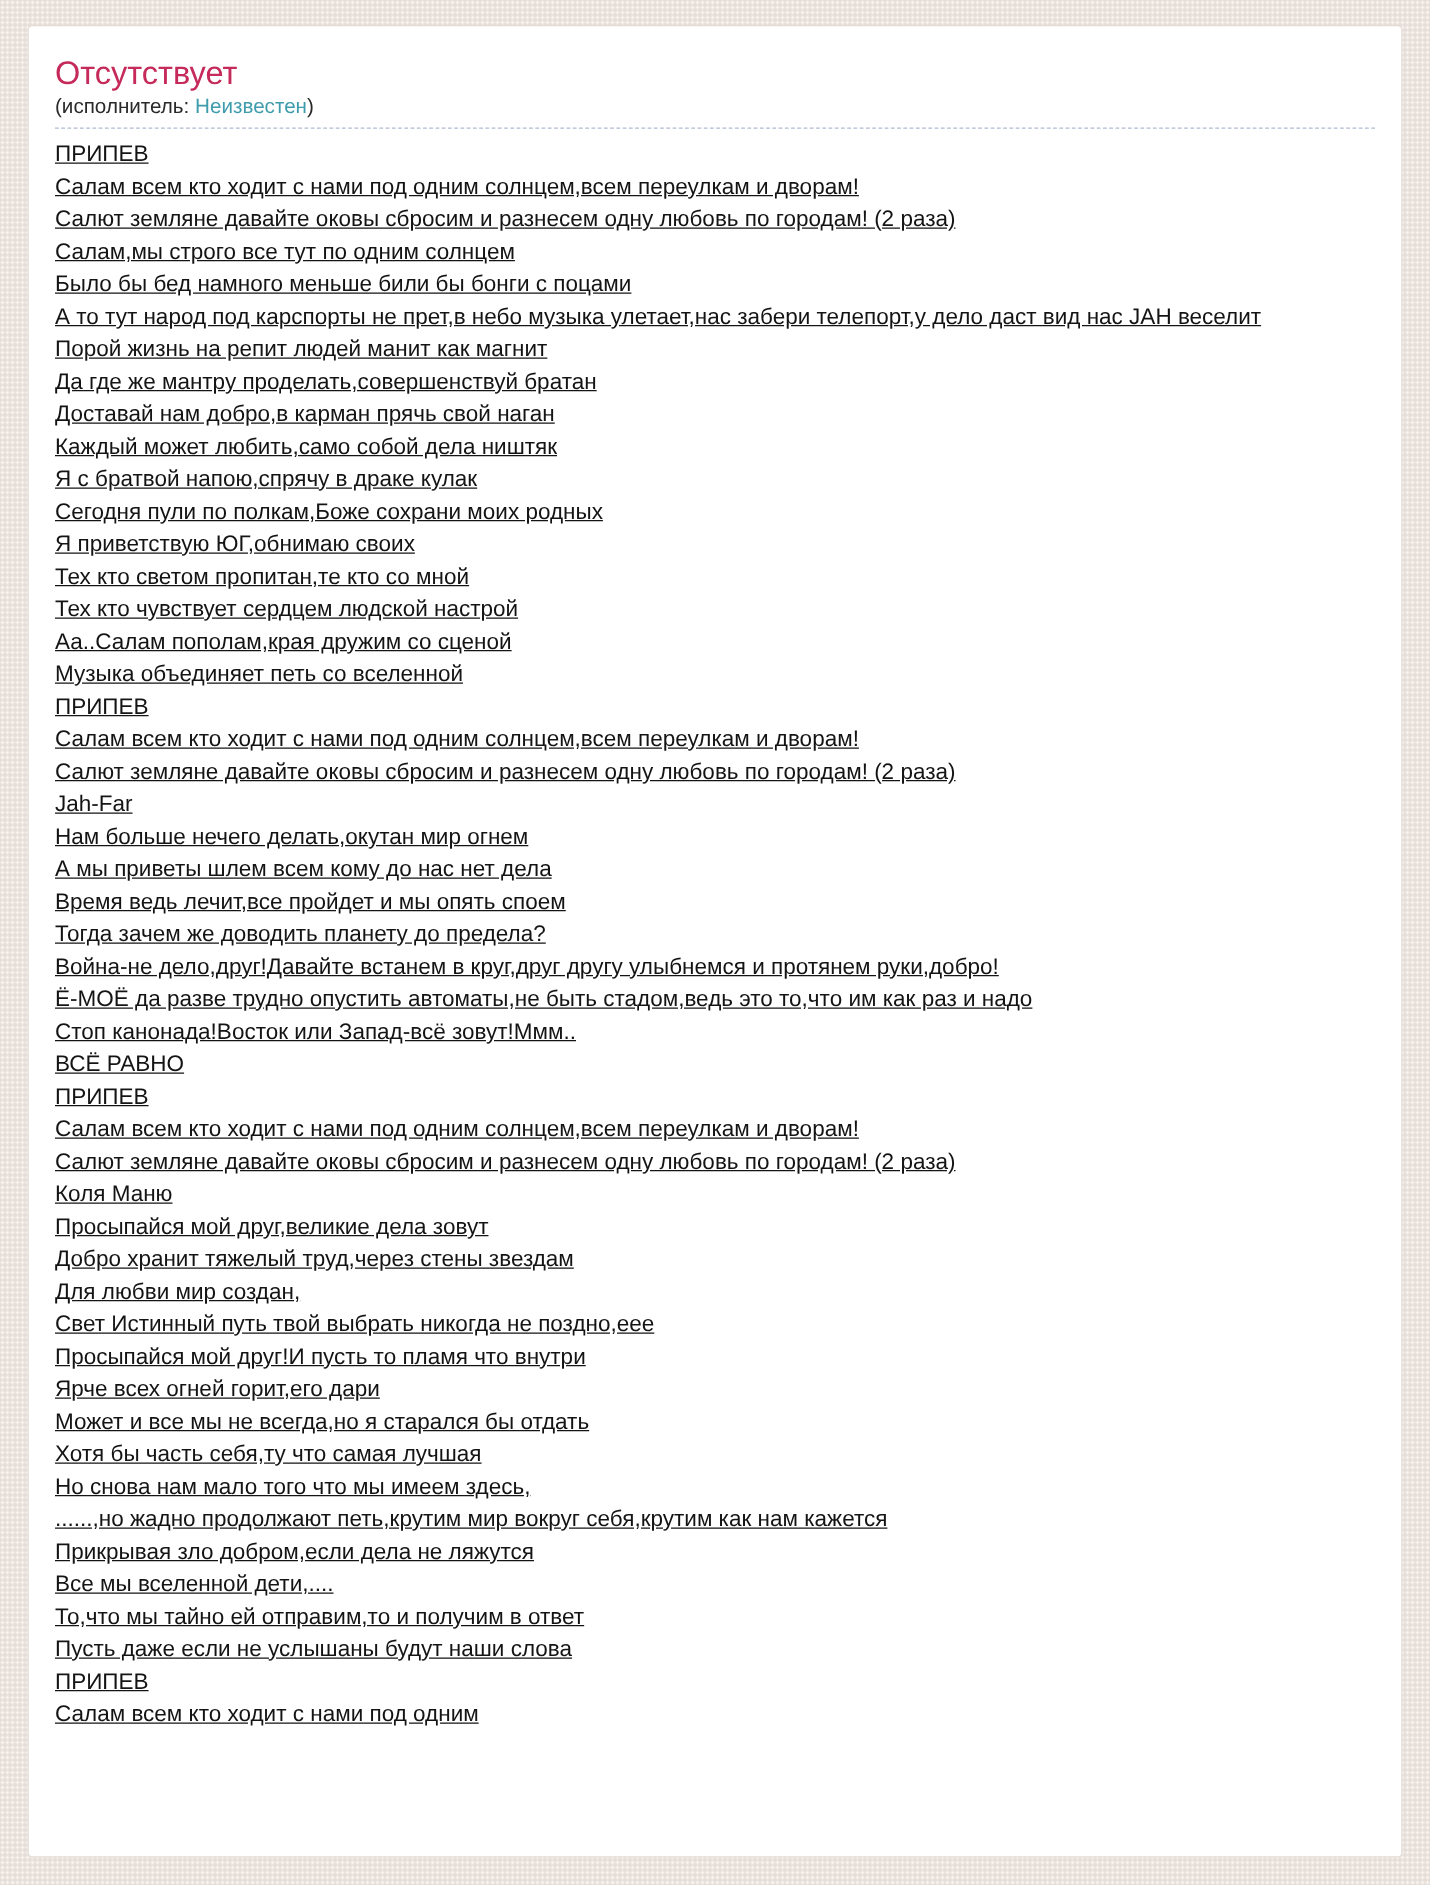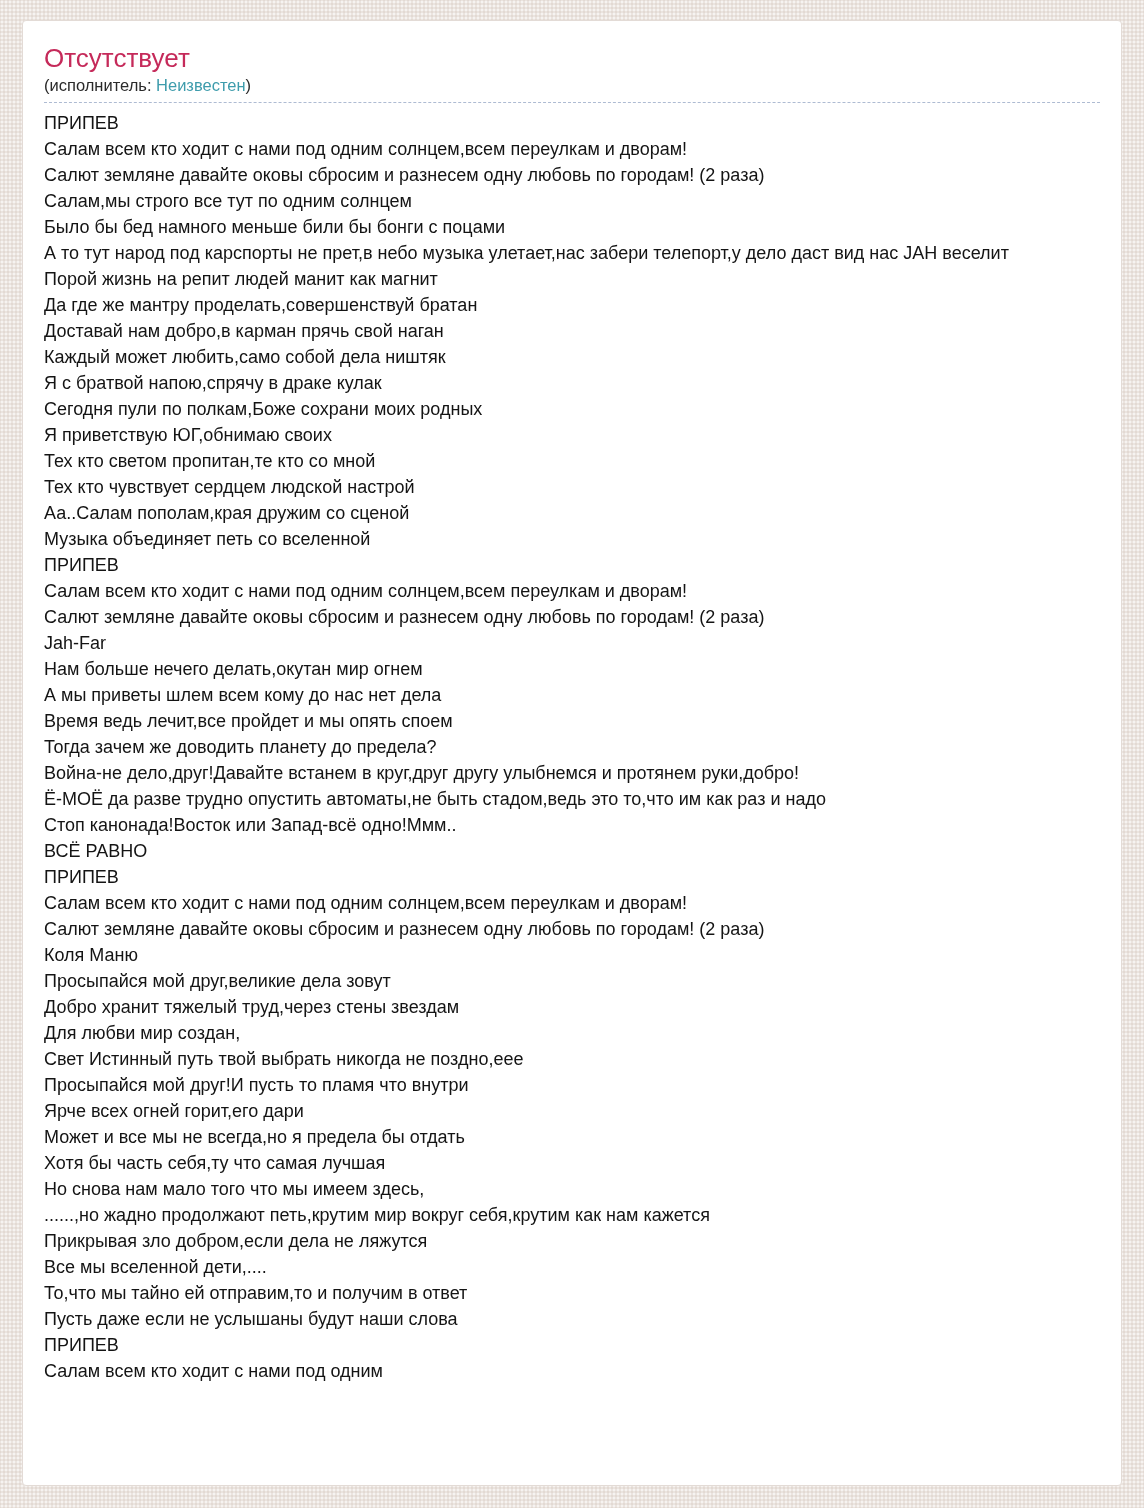--- a/index.html
+++ b/index.html
@@ -49,20 +49,21 @@
   }
   .artist-link {
     color: #3e9cac;
     text-decoration: none;
   }
   .lyrics {
     margin-top: 7px;
     font-size: 18px;
     line-height: 26px;
     color: #141414;
+    text-decoration: underline;
   }
   .lyric-line {
     white-space: pre;
   }
 </style>
 </head>
 <body>
 
 <div class="card">
   <div class="header">
@@ -91,33 +92,33 @@
       <div class="lyric-line">ПРИПЕВ</div>
       <div class="lyric-line">Салам всем кто ходит с нами под одним солнцем,всем переулкам и дворам!</div>
       <div class="lyric-line">Салют земляне давайте оковы сбросим и разнесем одну любовь по городам! (2 раза)</div>
       <div class="lyric-line">Jah-Far</div>
       <div class="lyric-line">Нам больше нечего делать,окутан мир огнем</div>
       <div class="lyric-line">А мы приветы шлем всем кому до нас нет дела</div>
       <div class="lyric-line">Время ведь лечит,все пройдет и мы опять споем</div>
       <div class="lyric-line">Тогда зачем же доводить планету до предела?</div>
       <div class="lyric-line">Война-не дело,друг!Давайте встанем в круг,друг другу улыбнемся и протянем руки,добро!</div>
       <div class="lyric-line">Ё-МОЁ да разве трудно опустить автоматы,не быть стадом,ведь это то,что им как раз и надо</div>
-      <div class="lyric-line">Стоп канонада!Восток или Запад-всё одно!Ммм..</div>
+      <div class="lyric-line">Стоп канонада!Восток или Запад-всё зовут!Ммм..</div>
       <div class="lyric-line">ВСЁ РАВНО</div>
       <div class="lyric-line">ПРИПЕВ</div>
       <div class="lyric-line">Салам всем кто ходит с нами под одним солнцем,всем переулкам и дворам!</div>
       <div class="lyric-line">Салют земляне давайте оковы сбросим и разнесем одну любовь по городам! (2 раза)</div>
       <div class="lyric-line">Коля Маню</div>
       <div class="lyric-line">Просыпайся мой друг,великие дела зовут</div>
       <div class="lyric-line">Добро хранит тяжелый труд,через стены звездам</div>
       <div class="lyric-line">Для любви мир создан,</div>
       <div class="lyric-line">Свет Истинный путь твой выбрать никогда не поздно,еее</div>
       <div class="lyric-line">Просыпайся мой друг!И пусть то пламя что внутри</div>
       <div class="lyric-line">Ярче всех огней горит,его дари</div>
-      <div class="lyric-line">Может и все мы не всегда,но я предела бы отдать</div>
+      <div class="lyric-line">Может и все мы не всегда,но я старался бы отдать</div>
       <div class="lyric-line">Хотя бы часть себя,ту что самая лучшая</div>
       <div class="lyric-line">Но снова нам мало того что мы имеем здесь,</div>
       <div class="lyric-line">......,но жадно продолжают петь,крутим мир вокруг себя,крутим как нам кажется</div>
       <div class="lyric-line">Прикрывая зло добром,если дела не ляжутся</div>
       <div class="lyric-line">Все мы вселенной дети,....</div>
       <div class="lyric-line">То,что мы тайно ей отправим,то и получим в ответ</div>
       <div class="lyric-line">Пусть даже если не услышаны будут наши слова</div>
       <div class="lyric-line">ПРИПЕВ</div>
       <div class="lyric-line">Салам всем кто ходит с нами под одним</div>
     </div>

